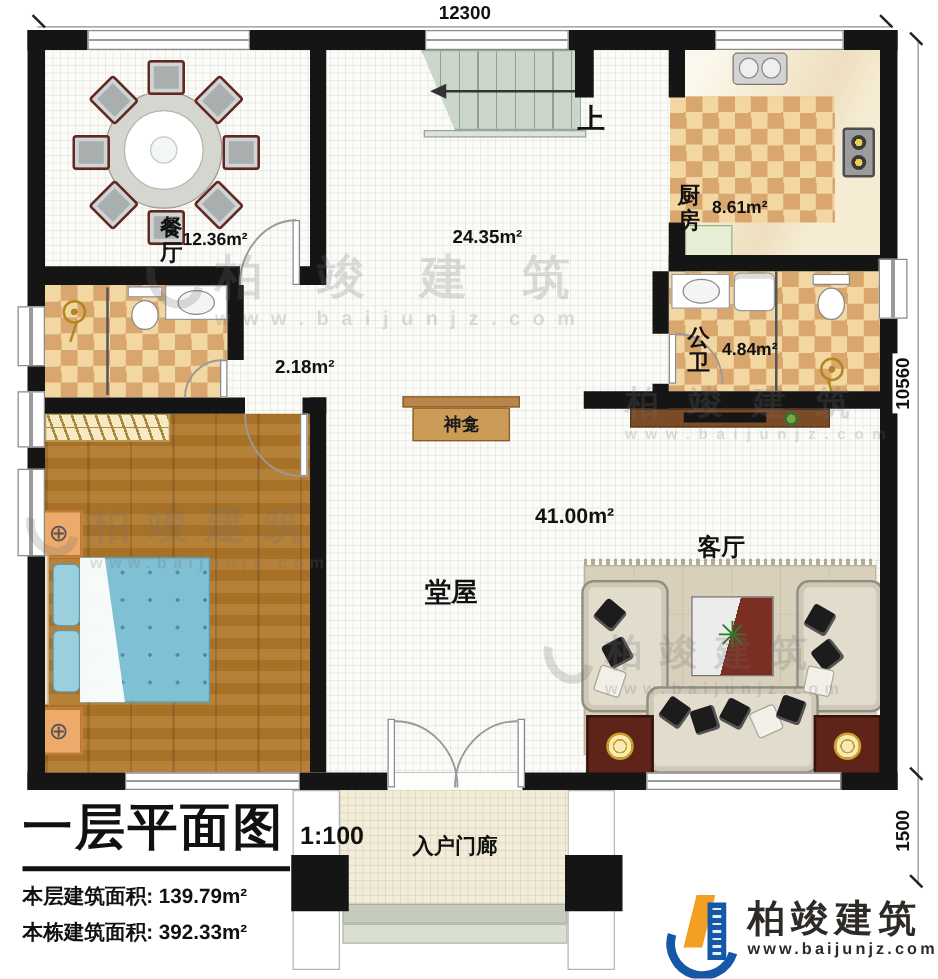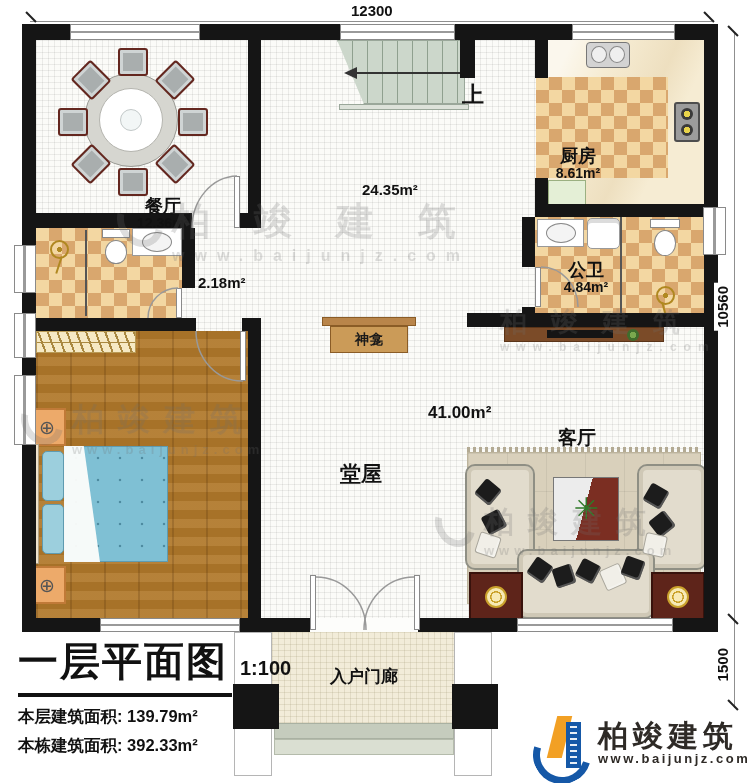--- a/index.html
+++ b/index.html
@@ -28,21 +28,21 @@
   .win-v{background-image:linear-gradient(to right,transparent 42%,#9a9a9a 42%,#9a9a9a 56%,transparent 56%);}
   .leaf{background:#fff;border:1px solid #8a8a8a;box-sizing:border-box;}
   
   .stairs{background:#ccd7cb;border:1px solid #9aa79a;box-sizing:border-box;
         background-image:repeating-linear-gradient(90deg,transparent 0 14px,#8fa08f 14px 15px);
         clip-path:polygon(0 0,100% 0,100% 100%,21% 100%);}
   .stairbase{background:#dde2da;border:1px solid #9aa79a;box-sizing:border-box;}
   .arrowline{background:#333;}
   .arrowhead{width:0;height:0;border-top:6px solid transparent;border-bottom:6px solid transparent;border-right:13px solid #333;}
   
-  .rlabel{display:flex;flex-direction:column;align-items:center;z-index:30;line-height:1.12;}
+  .rlabel{display:flex;align-items:center;z-index:30;line-height:1.12;}
   .rname{font-size:18px;font-weight:bold;color:#111;}
   .rarea{font-size:14px;font-weight:bold;color:#111;}
   .solo-area{font-size:15px;font-weight:bold;color:#111;z-index:30;}
   
   .fx{box-sizing:border-box;}
   .chair{width:26px;height:24px;background:#a9aeae;border:2px solid #64271f;border-radius:3px;box-shadow:inset 0 0 0 3px #cfd4d4;}
   .pillow{width:20px;height:20px;background:#1c1c1c;border-radius:3px;box-shadow:inset -2px -2px 0 rgba(255,255,255,.25);}
   .pillow.white{background:#f1efe8;border:1px solid #a9a69c;}
   .sofa{background:#e2dccd;border:2px solid #8f8f84;border-radius:10px;box-shadow:inset 0 0 0 4px #cfc8b6;}
   .sidetable{background:#5e241a;border:2px solid #38120c;}
@@ -217,36 +217,36 @@
 
   <svg width="750" height="783">
     <path d="M237,176 A46,52 0 0 0 192,228" fill="none" stroke="#999" stroke-width="1.5"></path>
     <path d="M243,381 A46,50 0 0 1 196,331" fill="none" stroke="#999" stroke-width="1.5"></path>
     <path d="M178,288 A30,30 0 0 0 148,318" fill="none" stroke="#999" stroke-width="1.5"></path>
     <path d="M541,267 A37,40 0 0 1 578,307" fill="none" stroke="#999" stroke-width="1.5"></path>
     <path d="M316,577 A50,53 0 0 1 366,630" fill="none" stroke="#999" stroke-width="1.5"></path>
     <path d="M414,577 A50,53 0 0 0 364,630" fill="none" stroke="#999" stroke-width="1.5"></path>
   </svg>
 
-  <div class="abs rlabel" style="left:128px;top:172px;width:70px;margin-top:24px;">
+  <div class="abs rlabel" style="left:128px;top:172px;width:70px;">
     <span class="rname">餐厅</span>
     <span class="rarea">12.36m²</span>
   </div>
   <div class="abs rlabel" style="left:542px;top:146px;width:72px;">
     <span class="rname">厨房</span>
     <span class="rarea">8.61m²</span>
   </div>
   <div class="abs rlabel" style="left:550px;top:260px;width:72px;">
     <span class="rname">公卫</span>
     <span class="rarea">4.84m²</span>
   </div>
   <div class="abs rname" style="left:340px;top:460px;font-size:21px;z-index:30;">堂屋</div>
   <div class="abs solo-area" style="left:428px;top:403px;font-size:17px;">41.00m²</div>
   <div class="abs solo-area" style="left:362px;top:181px;">24.35m²</div>
-  <div class="abs solo-area" style="left:198px;top:274px;">2.18m²</div>
+  <div class="abs solo-area" style="left:198px;top:285px;padding-left:22px;">2.18m²</div>
   <div class="abs rname" style="left:558px;top:425px;font-size:19px;z-index:30;">客厅</div>
   <div class="abs rname" style="left:330px;top:665px;font-size:17px;z-index:30;">入户门廊</div>
   <div class="abs rname" style="left:462px;top:80px;font-size:22px;font-weight:900;z-index:30;">上</div>
 
   <div class="abs wm" style="left:118px;top:196px;">
     <div class="wm-mark" style="width:30px;height:38px;"></div>
     <div>
       <div class="wm-name" style="font-size:38px;letter-spacing:44px;">柏竣建筑</div>
       <div class="wm-url" style="font-size:16px;letter-spacing:10px;">www.baijunjz.com</div>
     </div>

